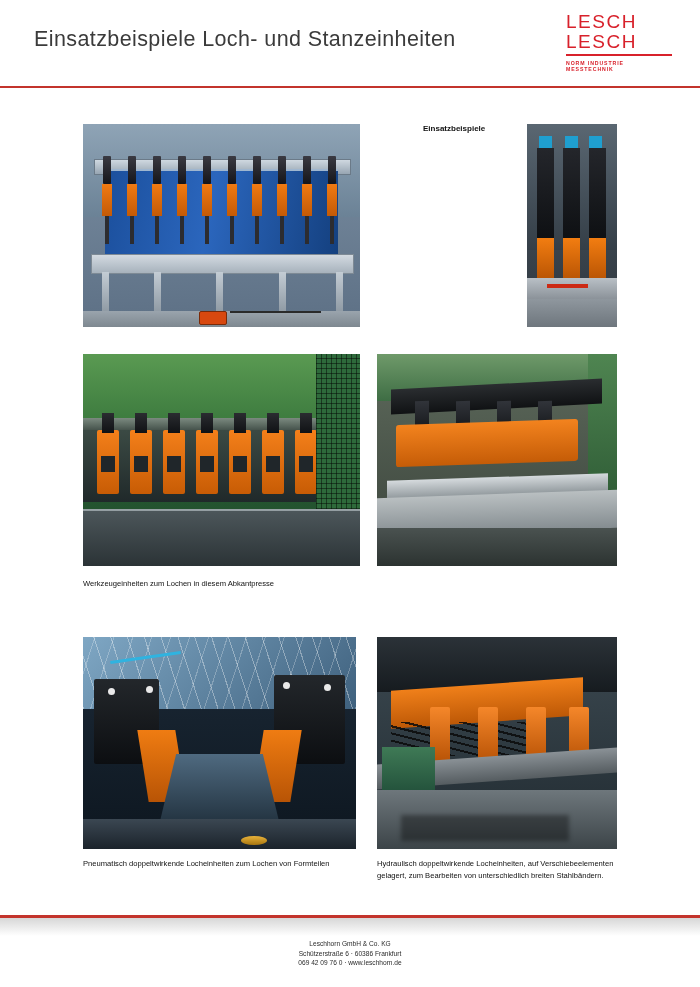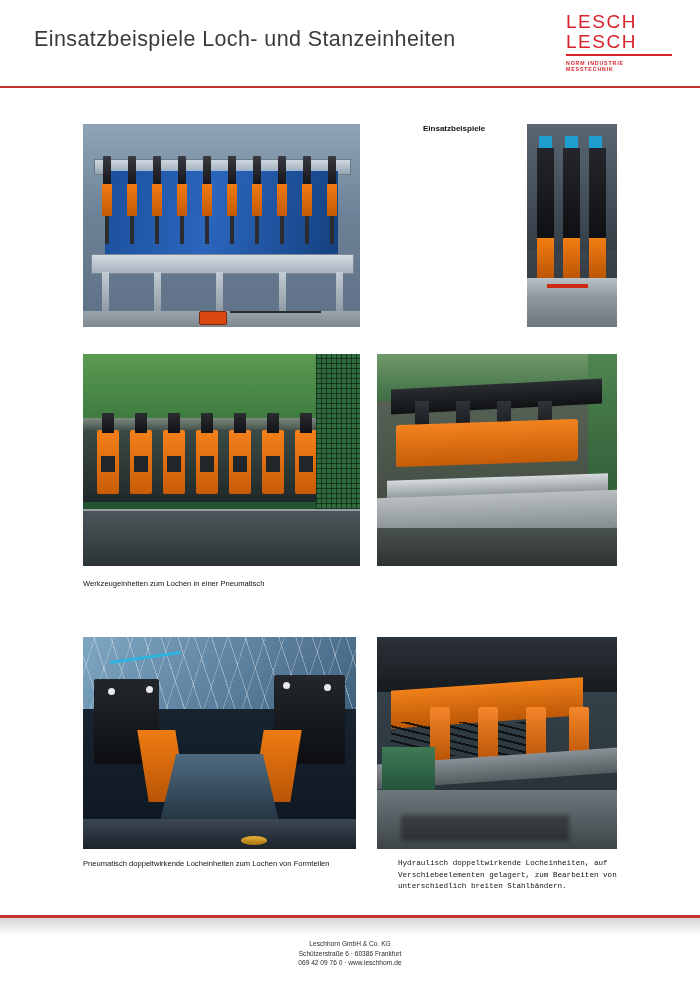--- a/index.html
+++ b/index.html
@@ -568,21 +568,21 @@
       </div>
     <div class="cu" style="left:212px">
         <div class="c"></div>
         <div class="cyl2"></div>
         <div class="notch"></div>
       </div>
     <div class="mesh"></div>
     <div class="sheet"></div>
     <div class="floor3"></div>
   </div>
-  <div class="caption" style="left:83px; top:578px; width:277px;">Werkzeugeinheiten zum Lochen in einer Pneumatisch</div>
+  <div class="caption" style="left:83px; top:578px; width:277px;">Werkzeugeinheiten zum Lochen in diesem Abkantpresse</div>
 
   <div class="photo p4">
     <div class="gtop"></div>
     <div class="greenright"></div>
     <div class="blackbeam"></div>
     <div class="cylr" style="left:16%"></div>
     <div class="cylr" style="left:33%"></div>
     <div class="cylr" style="left:50%"></div>
     <div class="cylr" style="left:67%"></div>
     <div class="orow"></div>
@@ -615,21 +615,21 @@
     <div class="hosebox"></div>
     <div class="orcyl" style="left:22%"></div>
     <div class="orcyl" style="left:42%"></div>
     <div class="orcyl" style="left:62%"></div>
     <div class="orcyl" style="left:80%"></div>
     <div class="rail"></div>
     <div class="greenbox"></div>
     <div class="floor6"></div>
     <div class="shadow"></div>
   </div>
-  <div class="caption" style="left:398px; top:858px; width:245px;font-family:Liberation Mono, monospace;">Hydraulisch doppeltwirkende Locheinheiten, auf Verschiebeelementen gelagert, zum Bearbeiten von unterschiedlich breiten Stahlbändern.</div>
+  <div class="caption" style="left:377px; top:858px; width:245px;">Hydraulisch doppeltwirkende Locheinheiten, auf Verschiebeelementen gelagert, zum Bearbeiten von unterschiedlich breiten Stahlbändern.</div>
 
   <div class="footer-band">
     <div class="footer-rule"></div>
     <div class="footer-shade"></div>
     <div class="footer-text">
       <div>Leschhorn GmbH &amp; Co. KG</div>
       <div>Schützerstraße 6 · 60386 Frankfurt</div>
       <div>069 42 09 76 0 · www.leschhorn.de</div>
     </div>
   </div>

